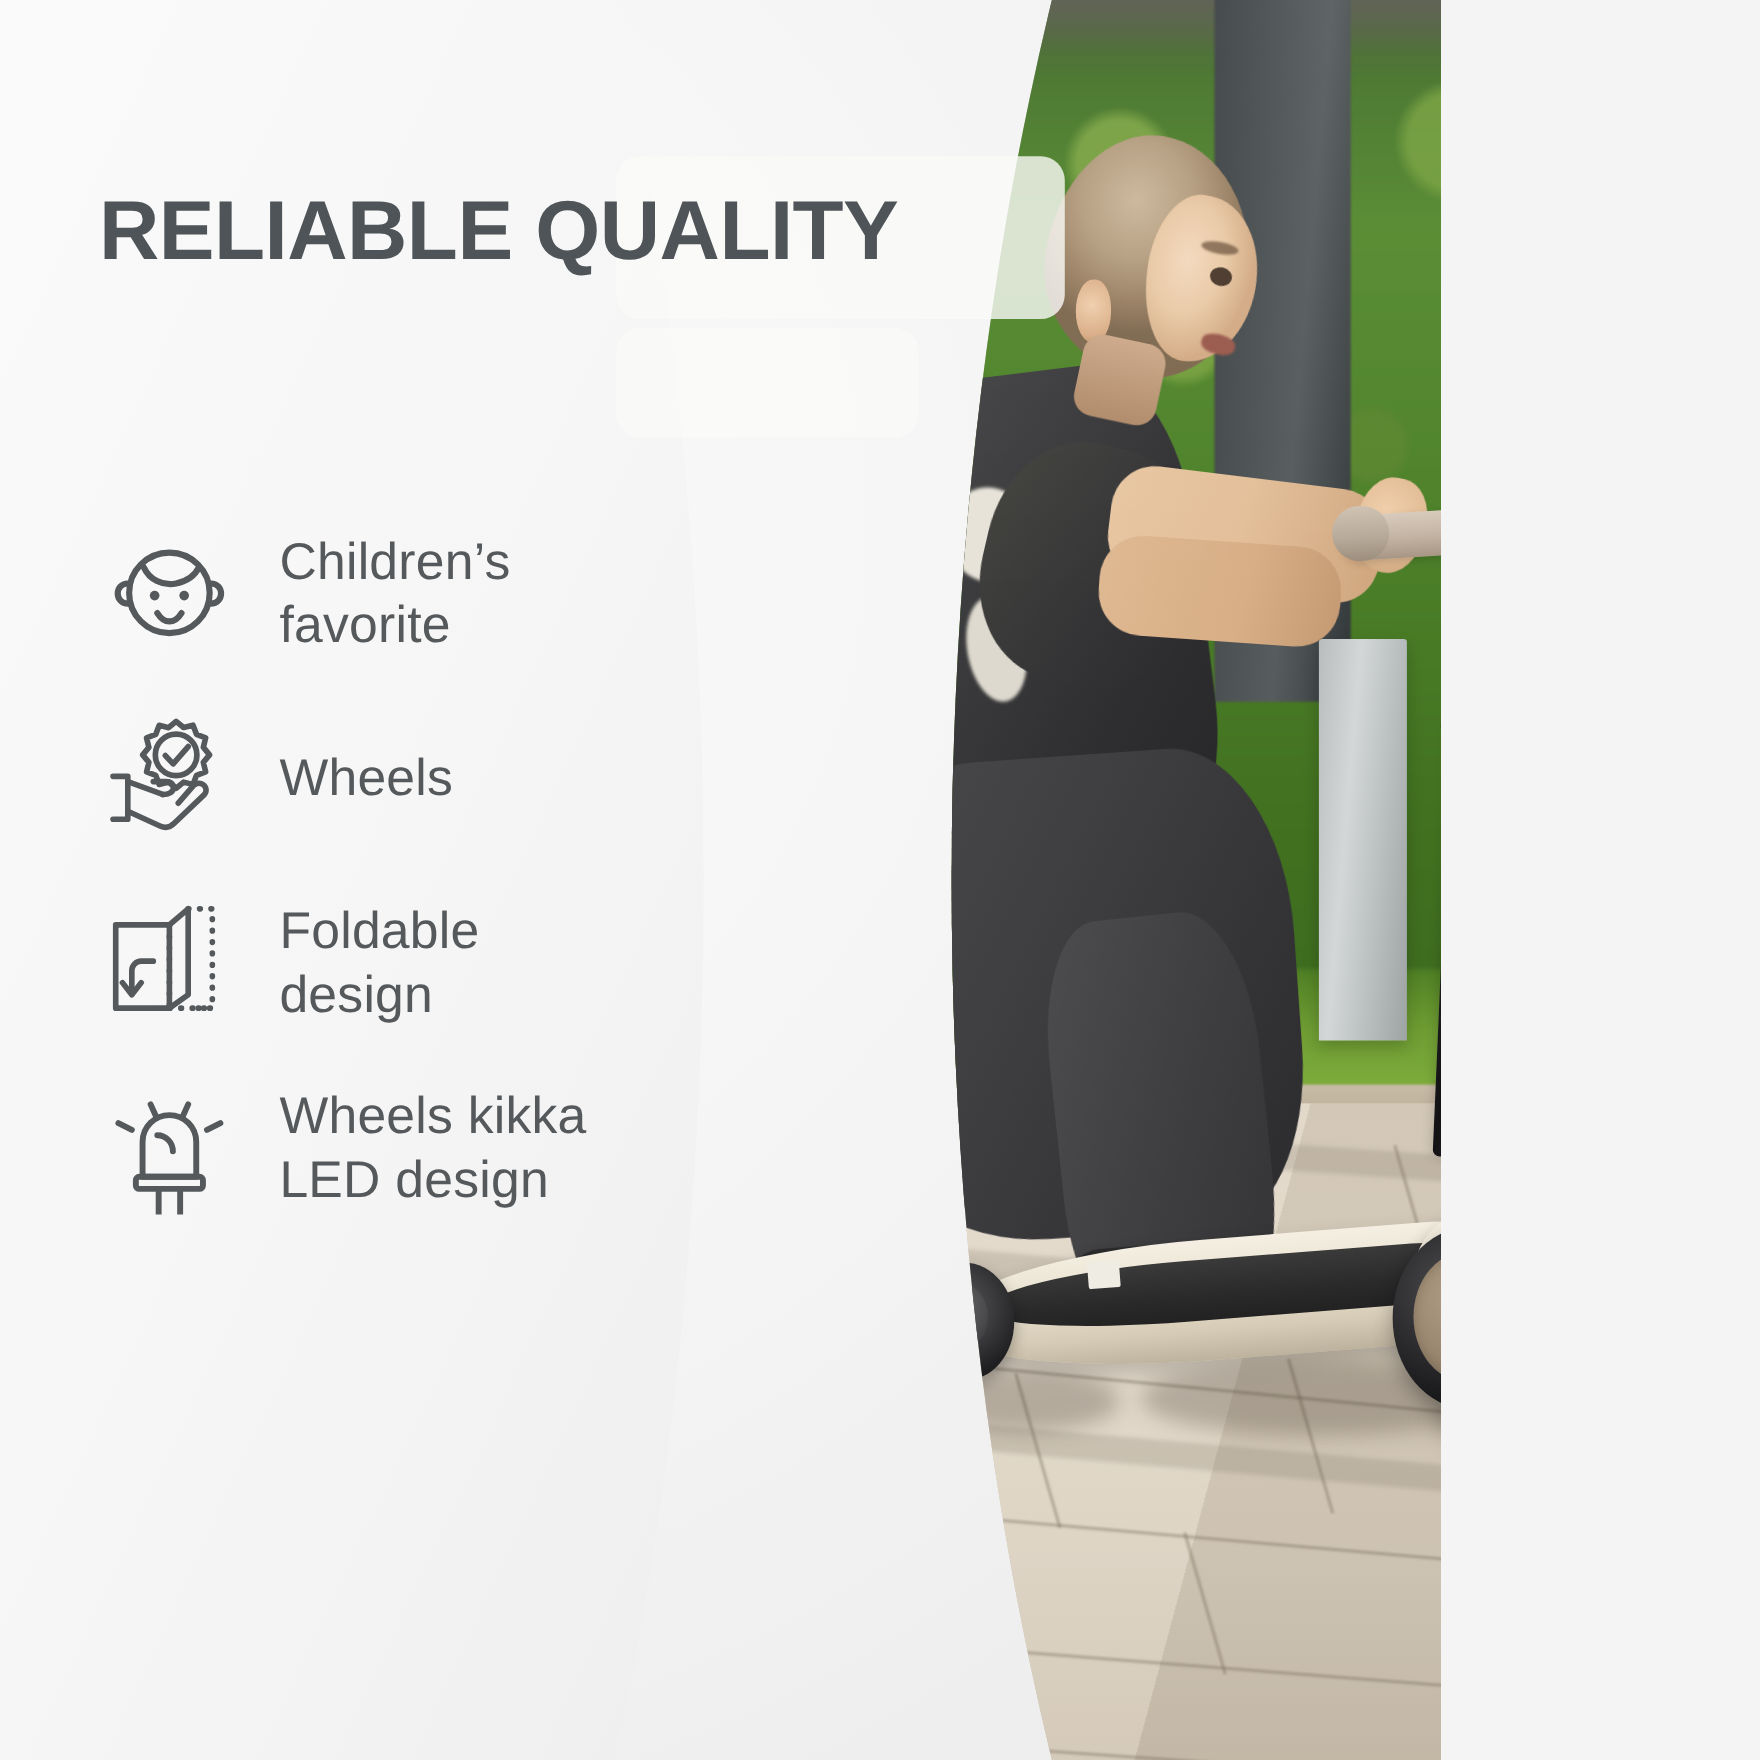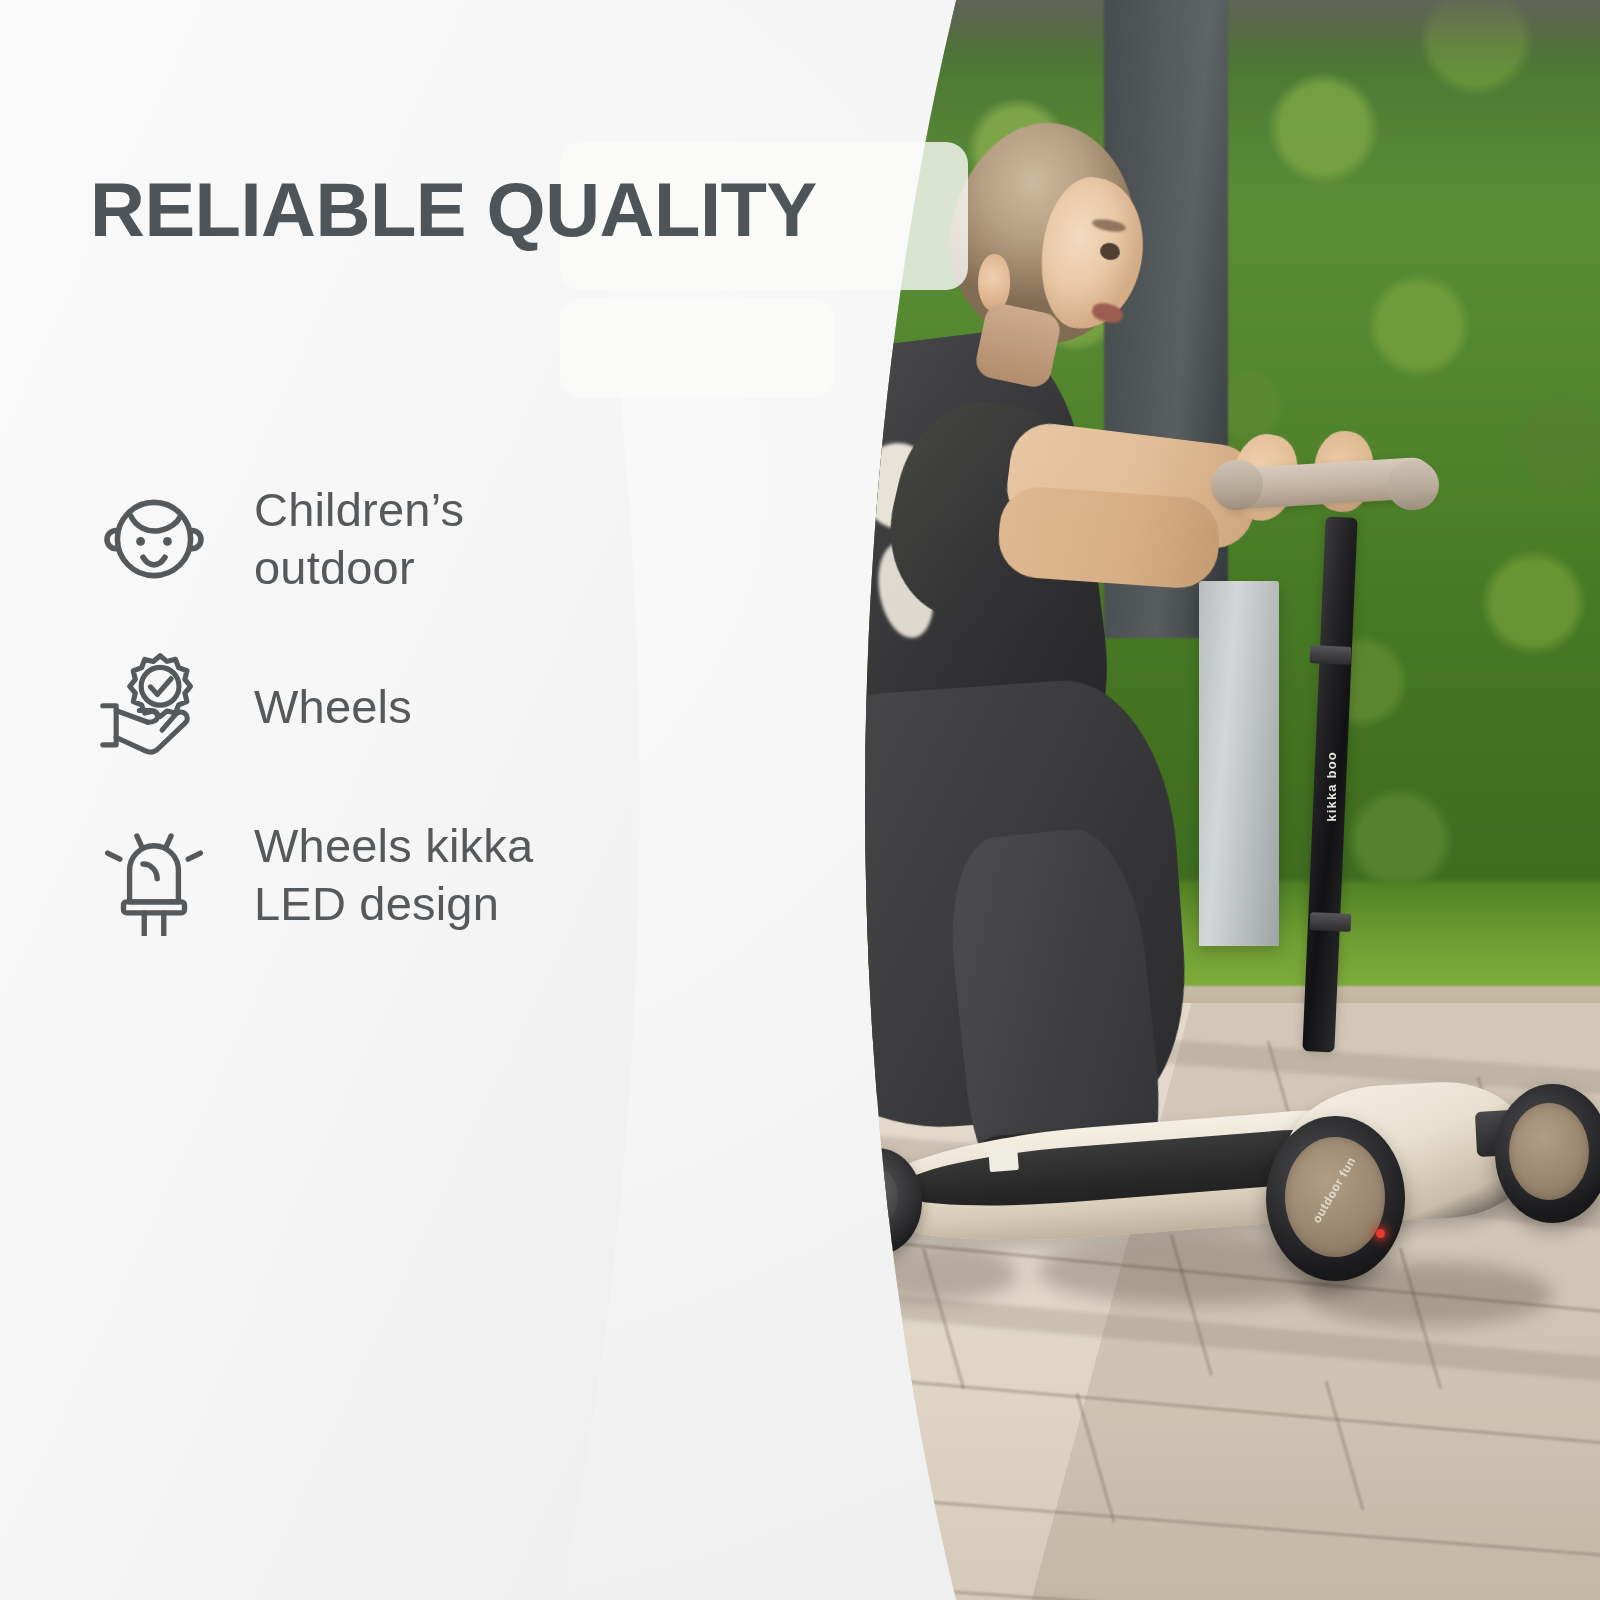--- a/index.html
+++ b/index.html
@@ -6,21 +6,21 @@
   html,body { width:1600px; height:1600px; overflow:hidden; }
   body {
     font-family:"Liberation Sans", sans-serif;
     background:#f4f4f4;
     position:relative;
   }
 
   
   #poster {
     position:absolute; inset:0;
-    width:1600px; height:1600px;
+    width:1310px; height:1600px;
     background:
       radial-gradient(140% 110% at 12% 30%, #fbfbfb 0%, #f5f5f5 42%, #ededed 78%, #e8e8e8 100%);
     overflow:hidden;
   }
 
   
   .photo-wrap{
     position:absolute;
     left:655px; top:-10px;
     width:955px; height:1620px;
@@ -493,41 +493,58 @@
             <path d="M31 31c4 9 14 14 24 12 8-1.6 14-6 17-12"></path>
             <path d="M19 43c-4.5 0-7.5 3.4-7.5 7.5S14.5 58 19 58"></path>
             <path d="M81 43c4.5 0 7.5 3.4 7.5 7.5S85.5 58 81 58"></path>
             <circle cx="39" cy="52" r="3.6" fill="#55595b" stroke="none"></circle>
             <circle cx="61" cy="52" r="3.6" fill="#55595b" stroke="none"></circle>
             <path d="M41 65c2.6 4.2 6 6.2 9 6.2s6.4-2 9-6.2"></path>
           </svg>
         </div>
         <div class="f-label">
           <div>Children’s</div>
-          <div>outdoor</div>
+          <div>favorite</div>
         </div>
       </div>
 
       <div class="feature">
         <div class="f-icon">
           <svg viewBox="0 0 100 100" fill="none" stroke="#55595b" stroke-width="4.2" stroke-linecap="round" stroke-linejoin="round">
             <path d="M55 8l5.6 4.6 7-1.7 2.6 6.8 6.8 2.6-1.7 7L79.9 33l-4.6 5.6 1.7 7-6.8 2.6-2.6 6.8-7-1.7L55 57.9l-5.6-4.6-7 1.7-2.6-6.8-6.8-2.6 1.7-7L30.1 33l4.6-5.6-1.7-7 6.8-2.6 2.6-6.8 7 1.7z"></path>
             <circle cx="55" cy="33" r="15.5"></circle>
             <path d="M47 33.5l5.8 6.2L64 26.8"></path>
             <path d="M8 49h11v32H8"></path>
             <path d="M19 53l26 9.5"></path>
             <path d="M45 62.5c5 0 8-2 8-5.2 0-2.6-2-4.4-5.4-4.4H38"></path>
             <path d="M19 75l24 11c4 1.8 7.6 1 10.6-2l22-21c2.4-2.3 2.2-5.6-.2-7.6-2.3-1.9-5.4-1.6-7.5.5L56.6 69"></path>
           </svg>
         </div>
         <div class="f-label">
           <div>Wheels</div>
         </div>
       </div>
 
+      <div class="feature">
+        <div class="f-icon">
+          <svg viewBox="0 0 100 100" fill="none" stroke="#55595b" stroke-width="4.2" stroke-linecap="round" stroke-linejoin="round">
+            <path d="M10 22h40v62H10z"></path>
+            <path d="M50 22l14-12v64L50 84"></path>
+            <path d="M50 22v62" stroke-dasharray="0.5 8"></path>
+            <path d="M64 10h18v74H64" stroke-dasharray="0.5 8"></path>
+            <path d="M50 84h32" stroke-dasharray="0.5 8"></path>
+            <path d="M38 49H29c-3.9 0-7 3.2-7 7v16"></path>
+            <path d="M15 65l7 9 7-9"></path>
+          </svg>
+        </div>
+        <div class="f-label">
+          <div>Foldable</div>
+          <div>design</div>
+        </div>
+      </div>
 
       <div class="feature">
         <div class="f-icon">
           <svg viewBox="0 0 100 100" fill="none" stroke="#55595b" stroke-width="4.4" stroke-linecap="round" stroke-linejoin="round">
             <path d="M30 46a20 20 0 0 1 40 0v26H30z"></path>
             <path d="M41 41c6.5 0 11.6 5.4 11.6 12"></path>
             <rect x="25" y="72" width="50" height="9" rx="2.5"></rect>
             <path d="M42 81v19"></path>
             <path d="M58 81v19"></path>
             <path d="M36 18l4.5 10"></path>

